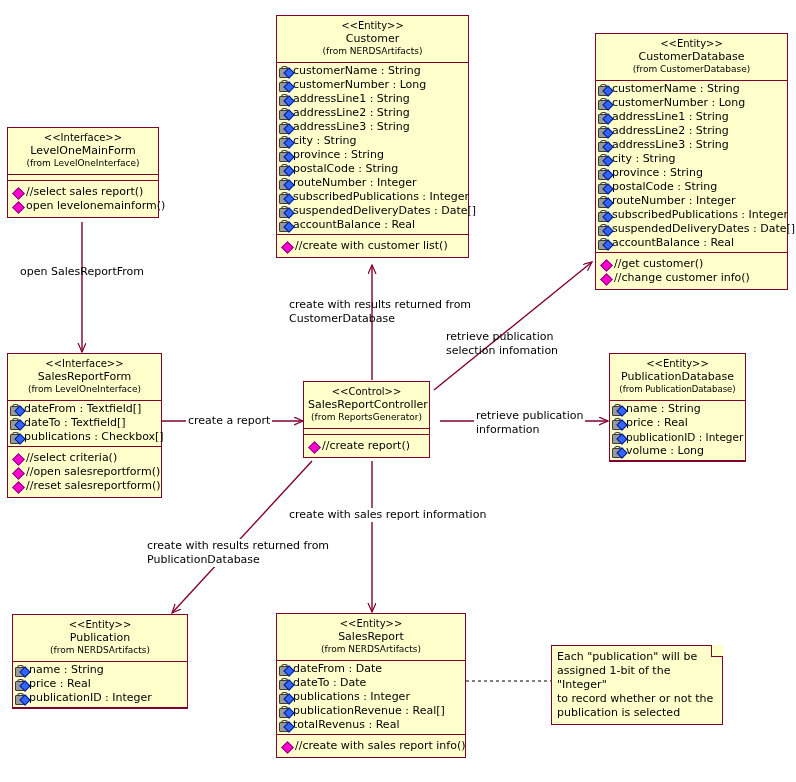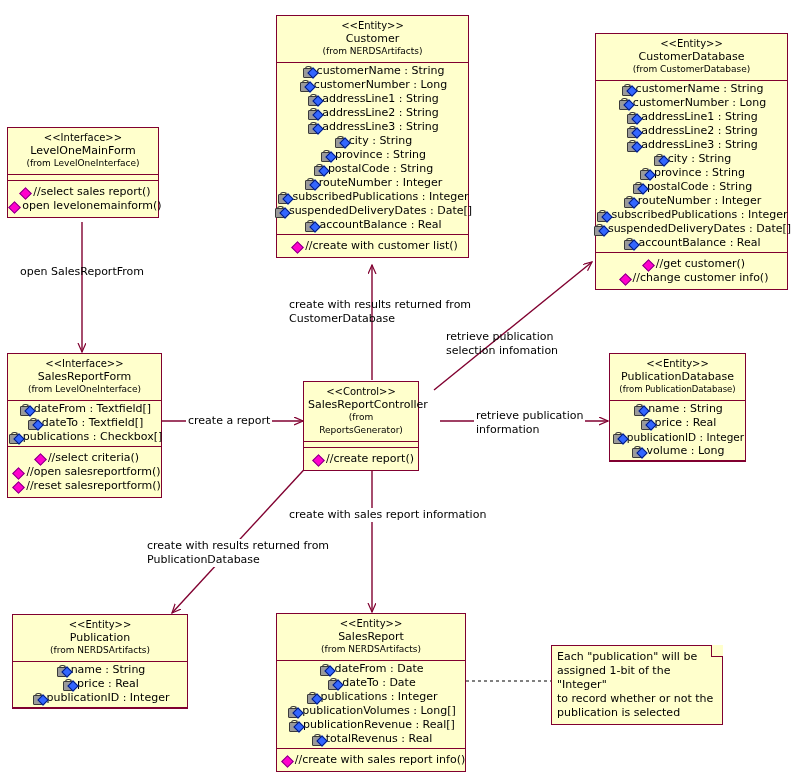--- a/index.html
+++ b/index.html
@@ -38,21 +38,20 @@
   .uml .ops{padding:4px 0 4px 0;}
   .uml .empty-attrs{height:5px;border-bottom:1px solid #800030;}
   .row{
     display:flex;
     align-items:center;
     line-height:14px;
     height:14px;
     padding-left:2px;
     white-space:nowrap;
     font-size:11px;
-    justify-content:center;
   }
   .ops .row{padding-left:5px;}
 
   
   .ico-attr{
     position:relative;width:13px;height:11px;flex:0 0 13px;margin-right:1px;
   }
   .ico-attr .body{
     position:absolute;left:0;top:2px;width:9px;height:8px;
     background:#9a9a9a;border:1px solid #3a3a3a;border-radius:1px;
@@ -436,21 +435,21 @@
         </div>
       <div class="row">
           <span class="ico-op">
             <span class="dia"></span>
           </span>
           <span>//reset salesreportform()</span>
         </div>
     </div>
   </div>
 
-  <div class="uml" style="left:303px;top:381px;width:116px;">
+  <div class="uml" style="left:303px;top:381px;width:127px;">
     <div class="hdr">
       <div class="stereo">&lt;&lt;Control&gt;&gt;</div>
       <div class="cname">SalesReportController</div>
       <div class="from">(from ReportsGenerator)</div>
     </div>
     <div class="empty-attrs"></div>
     <div class="ops">
       <div class="row">
           <span class="ico-op">
             <span class="dia"></span>
@@ -559,28 +558,20 @@
           </span>
           <span>dateTo : Date</span>
         </div>
       <div class="row">
           <span class="ico-attr">
             <span class="arc"></span>
             <span class="body"></span>
             <span class="dia"></span>
           </span>
           <span>publications : Integer</span>
-        </div>
-      <div class="row">
-          <span class="ico-attr">
-            <span class="arc"></span>
-            <span class="body"></span>
-            <span class="dia"></span>
-          </span>
-          <span>publicationVolumes : Long[]</span>
         </div>
       <div class="row">
           <span class="ico-attr">
             <span class="arc"></span>
             <span class="body"></span>
             <span class="dia"></span>
           </span>
           <span>publicationRevenue : Real[]</span>
         </div>
       <div class="row">

